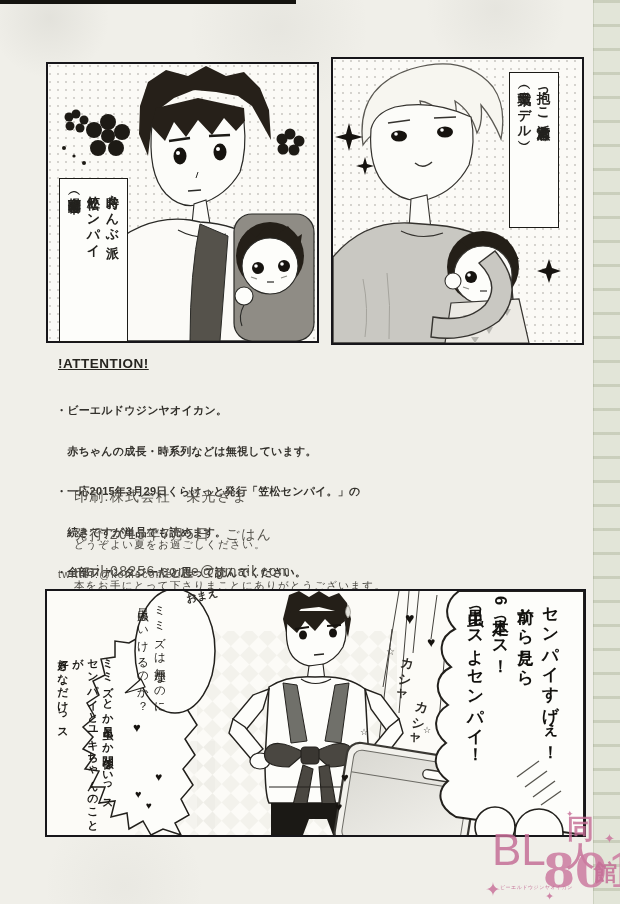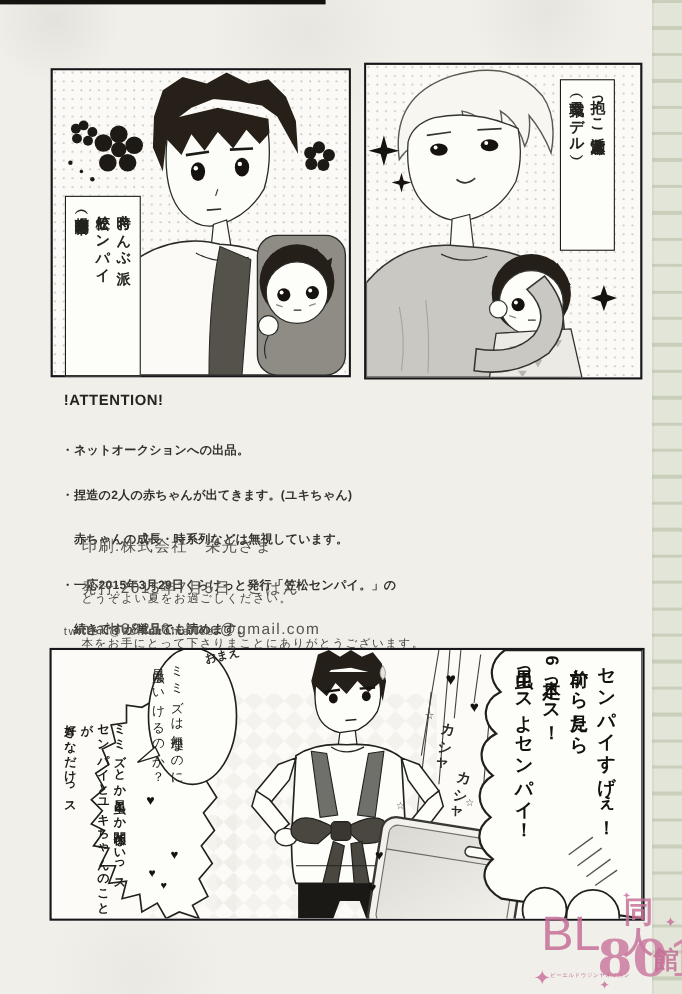--- a/index.html
+++ b/index.html
@@ -21,21 +21,21 @@
   #panel3{left:45px;top:589px;width:541px;height:248px;}
   .panel svg{position:absolute;left:0;top:0;width:100%;height:100%;}
   .vt{writing-mode:vertical-rl;text-orientation:mixed;}
   .vt span{display:block;}
   .caption{position:absolute;background:#fdfdfa;border:1.5px solid #1c1b17;
     padding:7px 5px;font-weight:600;letter-spacing:1px;line-height:19px;color:#23221e;}
   #cap1{left:11px;top:114px;height:148px;font-size:13px;}
   #cap2{left:176px;top:13px;height:140px;font-size:13.5px;}
   
   .att-title{position:absolute;left:58px;top:356px;font-size:13.5px;font-weight:800;
-    letter-spacing:.5px;color:#26241f;}
+    letter-spacing:.5px;color:#26241f;text-decoration:underline;}
   .att-lines{position:absolute;left:56px;top:377px;font-size:11px;font-weight:600;
     line-height:13.5px;color:#33312c;letter-spacing:.2px;white-space:pre;}
   .hand{position:absolute;color:#55534c;letter-spacing:1.3px;white-space:pre;}
   #colo1{left:74px;top:465px;font-size:14px;line-height:12.5px;}
   #colo2{left:74px;top:511px;font-size:10.5px;line-height:13.5px;color:#45433d;}
   #sns{left:58px;top:542px;font-size:10.5px;line-height:13px;}
   .notice{position:absolute;left:238px;top:556px;font-size:9px;color:#3a3833;letter-spacing:0;}
   
   .ov{position:absolute;color:#1d1b17;}
   #omae{left:186px;top:589px;font-size:10.5px;font-weight:600;transform:rotate(-13deg);color:#2e2c27;}
@@ -192,22 +192,21 @@
       </g>
     </svg>
     <div class="caption vt" id="cap2">
       <span>抱っこ派黄瀬君</span>
       <span>（職業モデル）</span>
     </div>
   </div>
 
   <div class="att-title">!ATTENTION!</div>
   <div class="att-lines">
-    <div>・ネットオークションへの出品。</div>
-    <div>・捏造の2人の赤ちゃんが出てきます。(ユキちゃん)</div>
+    <div>・ビーエルドウジンヤオイカン。</div>
     <div>　赤ちゃんの成長・時系列などは無視しています。</div>
     <div>・一応2015年3月29日くらけっと発行「笠松センパイ。」の</div>
     <div>　続きですが単品でも読めます。</div>
     <div>・全部ファンタジーだと思って読んでください。</div>
   </div>
 
   <div class="hand" id="colo1">
     <div>印刷:株式会社　栄光さま</div>
     <div>発行:2015年7月5日　ごはん</div>
     <div>mail:08256.come@gmail.com</div>

